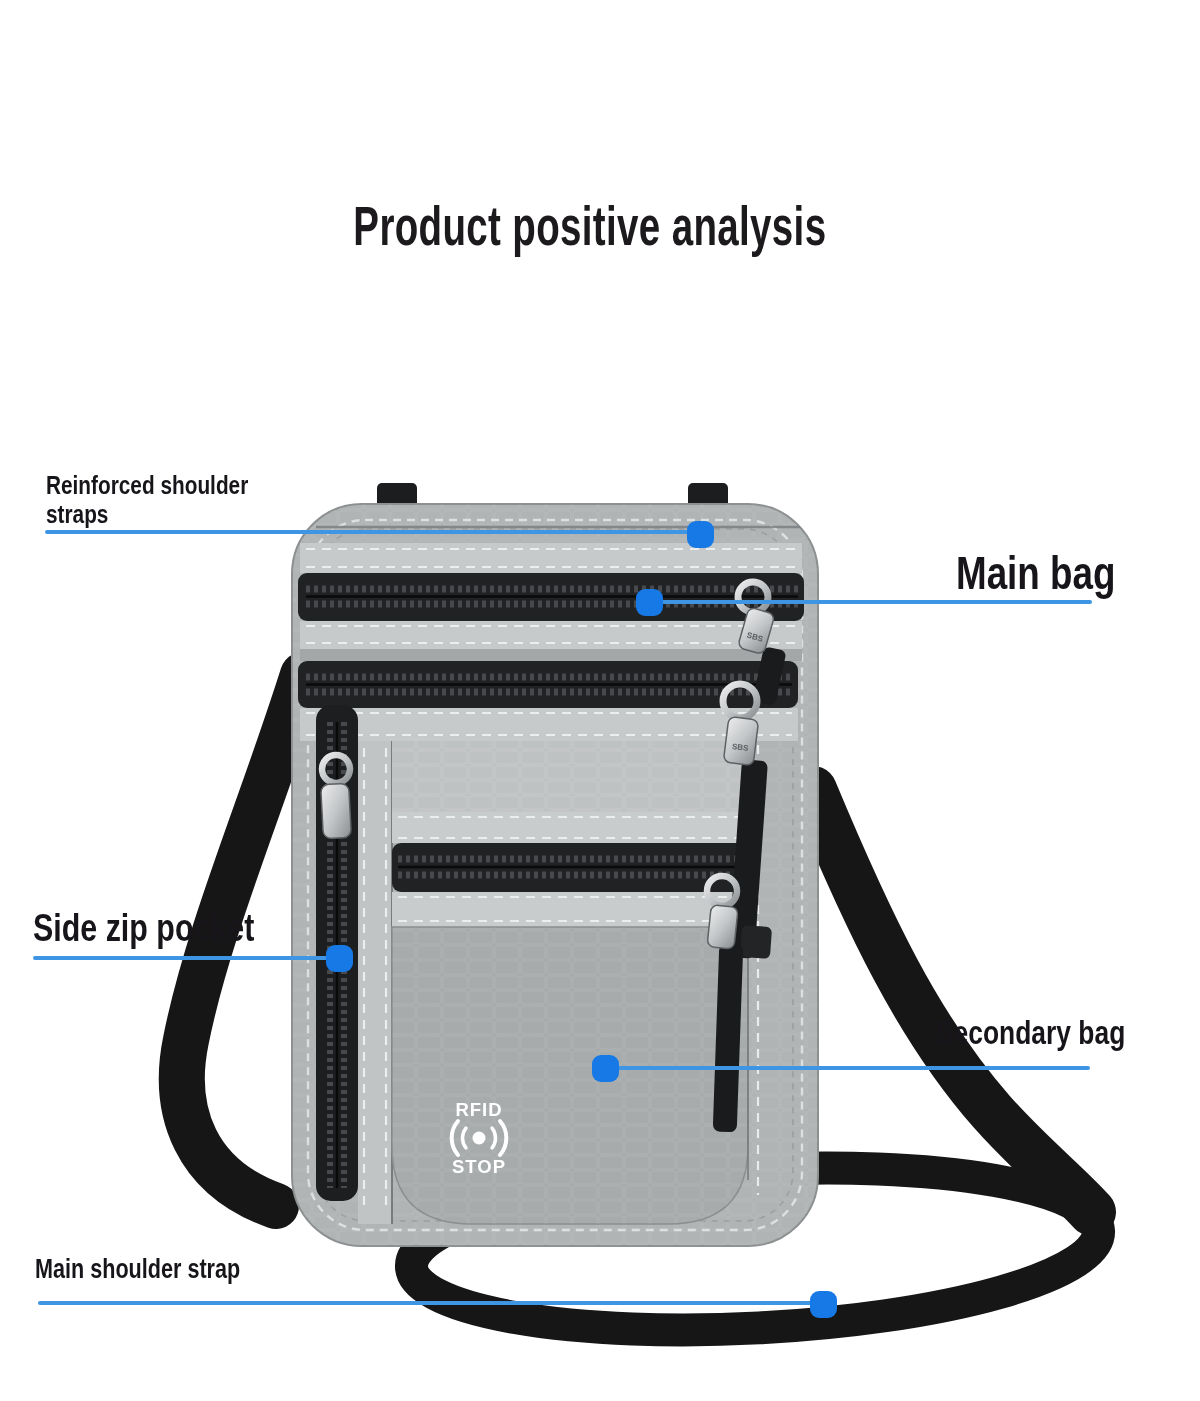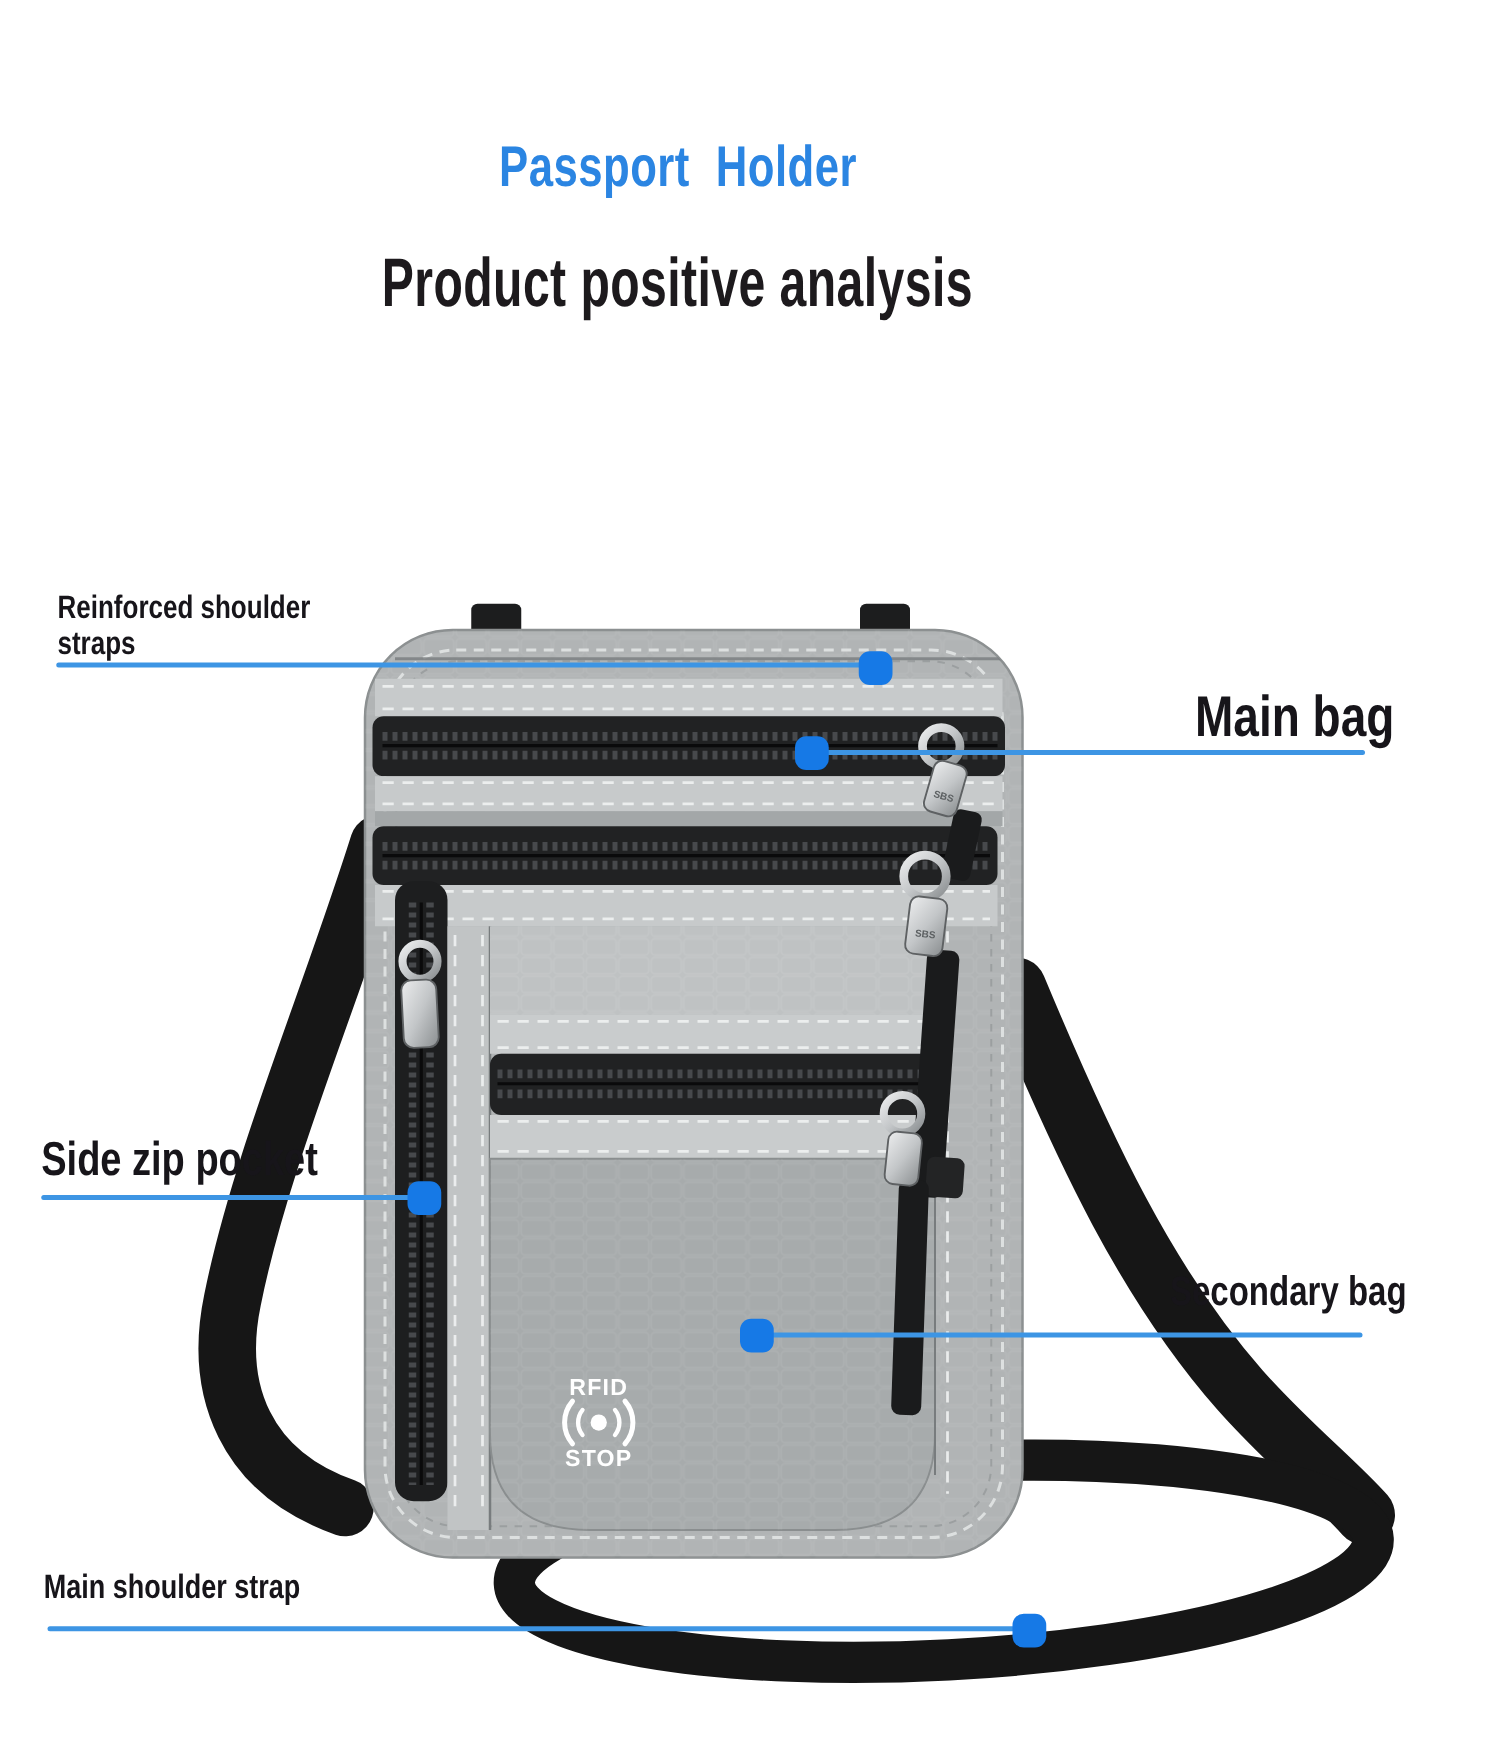--- a/index.html
+++ b/index.html
@@ -3,21 +3,21 @@
 <meta charset="utf-8">
 <style>
   html,body{margin:0;padding:0;background:#ffffff;}
   .stage{position:relative;width:1200px;height:1401px;background:#ffffff;overflow:hidden;
          font-family:"Liberation Sans", sans-serif;}
   
   .hdr{position:absolute;left:0;width:1084px;text-align:center;z-index:5;}
   .hdr span{display:inline-block;transform-origin:center top;white-space:nowrap;font-weight:bold;}
   #title{top:106px;}
   #title span{font-size:46px;color:#2b85e2;transform:scaleX(.76);word-spacing:14px;letter-spacing:0.5px;}
-  #subtitle{top:194px;}
+  #subtitle{top:194px;padding-left:48px;}
   #subtitle span{font-size:55px;color:#1d1a1d;transform:scaleX(.70);letter-spacing:0.5px;}
   
   .bag{position:absolute;left:0;top:0;width:1200px;height:1401px;z-index:1;}
   .bag text{font-family:"Liberation Sans", sans-serif;}
   .teeth{stroke:#47494c;stroke-width:7;stroke-dasharray:4 4;fill:none;}
   .vteeth{stroke:#47494c;stroke-width:6;stroke-dasharray:4 4;fill:none;}
   .slit{stroke:#0a0a0b;stroke-width:2.5;fill:none;}
   .wst{stroke:#f0f2f2;stroke-width:2.2;stroke-dasharray:9 7;fill:none;opacity:.9;}
   .seam{stroke:#787c7e;fill:none;}
   
@@ -39,23 +39,20 @@
   #d4{left:592px;top:1055px;}
   #l5{left:35px;top:1254px;font-size:27px;}
   #n5{left:38px;top:1301px;width:786px;}
   #d5{left:810px;top:1291px;}
 </style>
 </head>
 <body>
 
 <div class="stage">
 
-  <div class="hdr" id="title">
-    <span>Passport Holder</span>
-  </div>
   <div class="hdr" id="subtitle">
     <span>Product positive analysis</span>
   </div>
 
   <svg class="bag" viewBox="0 0 1200 1401">
     <defs>
       <linearGradient id="silver" x1="0" y1="0" x2="1" y2="1">
         <stop offset="0" stop-color="#ecedee"></stop>
         <stop offset="0.5" stop-color="#c3c6c8"></stop>
         <stop offset="1" stop-color="#8a8e90"></stop>

